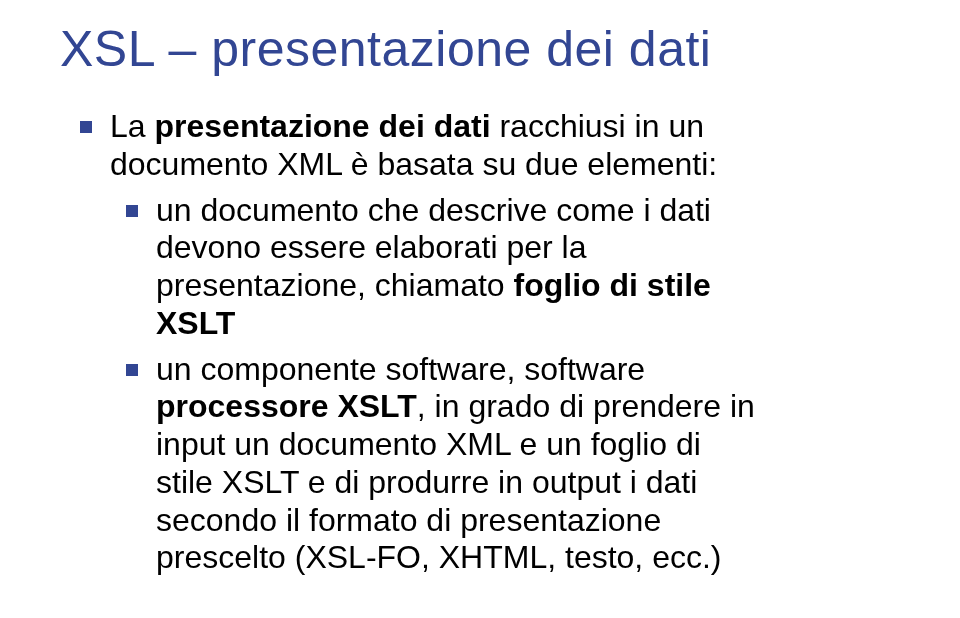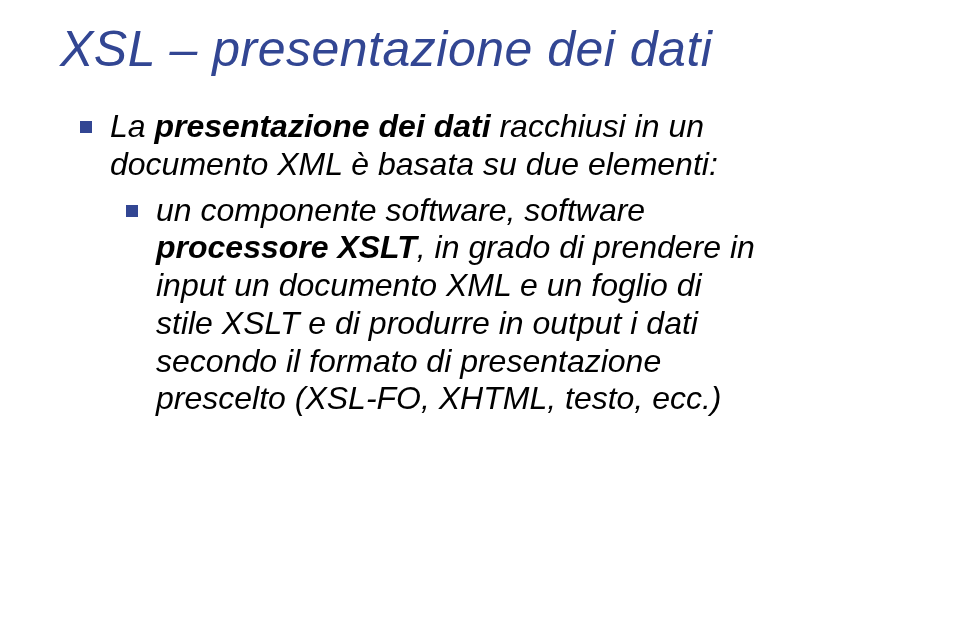--- a/index.html
+++ b/index.html
@@ -9,21 +9,20 @@
     height: 618px;
     background: #ffffff;
     font-family: Arial, Helvetica, sans-serif;
     overflow: hidden;
   }
   .slide {
     box-sizing: border-box;
     width: 819px;
     height: 618px;
     padding: 20px 60px 0 60px;
-    font-style: italic;
   }
   .title {
     font-size: 50px;
     font-weight: 400;
     color: #324693;
     margin: 0 0 30px 0;
     letter-spacing: 0.5px;
   }
   ul.level1 {
     list-style: none;
@@ -76,18 +75,21 @@
 
 <div class="slide">
   <h1 class="title">XSL – presentazione dei dati</h1>
 
   <ul class="level1">
     <li>
       <span>La </span><span class="bold">presentazione dei dati</span><span> racchiusi in un documento XML è basata su due elementi:</span>
 
       <ul class="level2">
         <li>
+          <span>un documento che descrive come i dati devono essere elaborati per la presentazione, chiamato </span><span class="bold">foglio di stile XSLT</span>
+        </li>
+        <li>
           <span>un componente software, software </span><span class="bold">processore XSLT</span><span>, in grado di prendere in input un documento XML e un foglio di stile XSLT e di produrre in output i dati secondo il formato di presentazione prescelto (XSL-FO, XHTML, testo, ecc.)</span>
         </li>
       </ul>
     </li>
   </ul>
 </div>
 
 </body></html>

